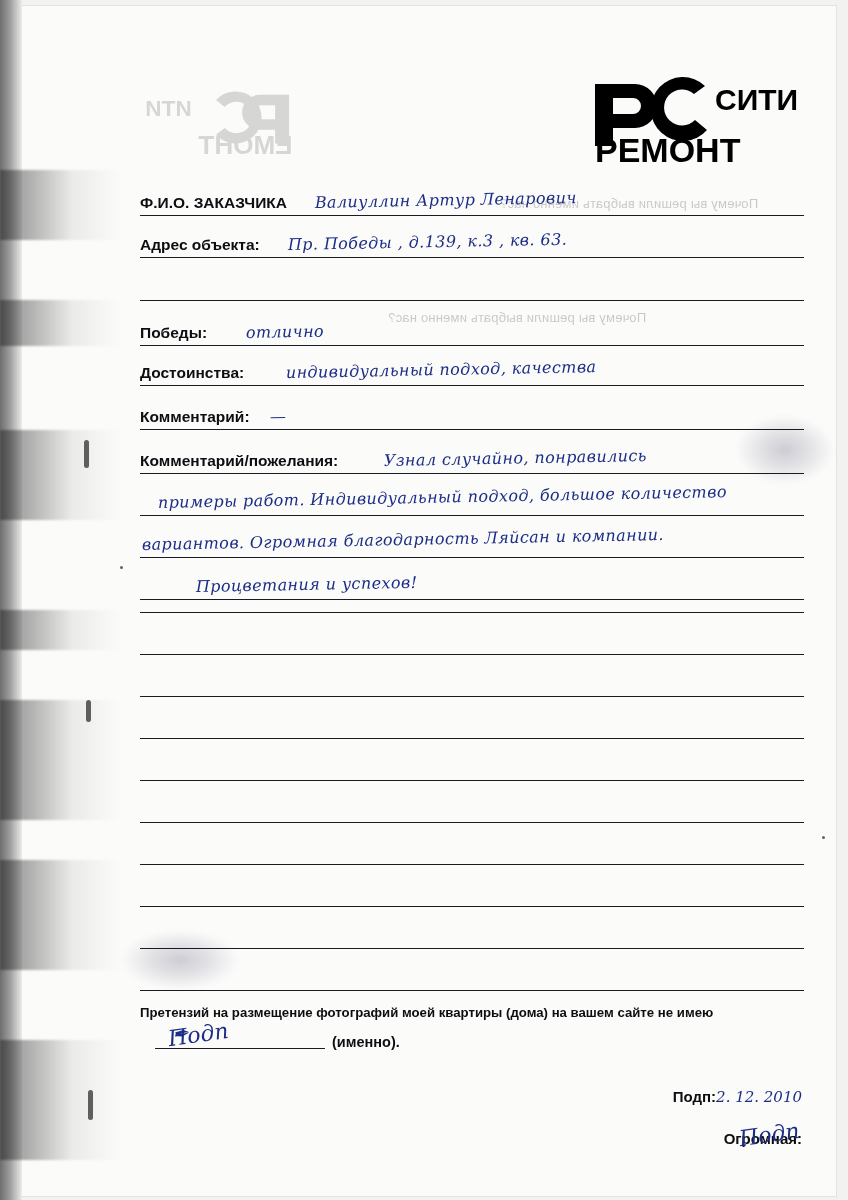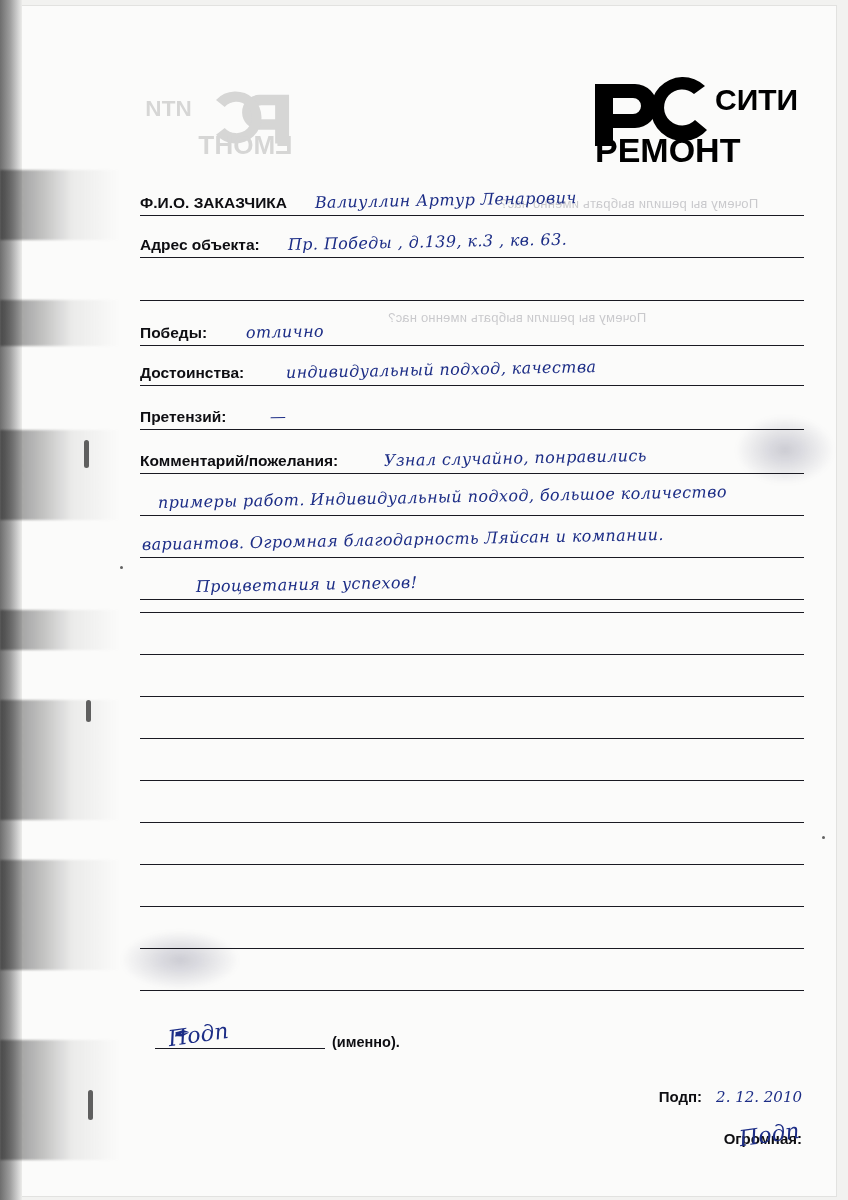--- a/index.html
+++ b/index.html
@@ -156,21 +156,21 @@
     font-size: 15px;
     font-weight: bold;
     color: #0e0e12;
   }
   .date-row .val {
     font-family: "DejaVu Serif", serif;
     font-style: italic;
     font-weight: normal;
     color: #1c2d86;
     font-size: 15px;
-    margin-left: 14px;
+    margin-left: 0;
   }
   .sig-row {
     position: absolute;
     right: 46px;
     top: 1130px;
     font-size: 15px;
     font-weight: bold;
     color: #0e0e12;
   }
   .scribble {
@@ -251,21 +251,21 @@
     <span class="hand" style="left:106px;">отлично</span>
   </div>
 
   <div class="field" style="top:356px;">
     <span class="lbl">Достоинства:</span>
     <span class="rule"></span>
     <span class="hand" style="left:146px;">индивидуальный подход, качества</span>
   </div>
 
   <div class="field" style="top:400px;">
-    <span class="lbl">Претензий:</span>
+    <span class="lbl">Комментарий:</span>
     <span class="rule"></span>
     <span class="hand" style="left:130px;">—</span>
   </div>
 
   <div class="field" style="top:444px;">
     <span class="lbl">Комментарий/пожелания:</span>
     <span class="rule"></span>
     <span class="hand" style="left:244px;">Узнал случайно, понравились</span>
   </div>
 
@@ -286,20 +286,21 @@
   <div class="blankline" style="top:654px;"></div>
   <div class="blankline" style="top:696px;"></div>
   <div class="blankline" style="top:738px;"></div>
   <div class="blankline" style="top:780px;"></div>
   <div class="blankline" style="top:822px;"></div>
   <div class="blankline" style="top:864px;"></div>
   <div class="blankline" style="top:906px;"></div>
   <div class="blankline" style="top:948px;"></div>
   <div class="blankline" style="top:990px;"></div>
 
+  <div class="claim">Претензий на размещение фотографий моей квартиры (дома) на вашем сайте не имею</div>
   <div class="sign-rule"></div>
   <div class="scribble" style="left:172px;top:1022px;">✒︎</div>
   <div class="scribble" style="left:168px;top:1022px;font-size:22px;">Подп</div>
   <div class="sign-word">(именно).</div>
 
   <div class="date-row">
     <span>Подп:</span><span class="val">2. 12. 2010</span>
   </div>
 
   <div class="sig-row">

